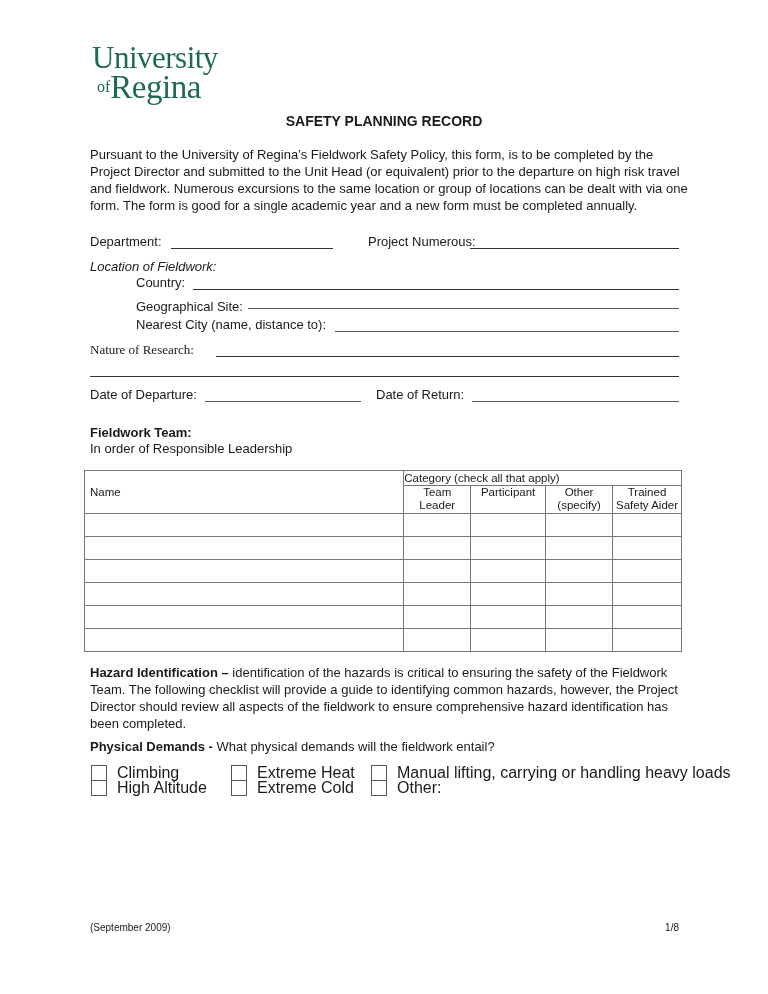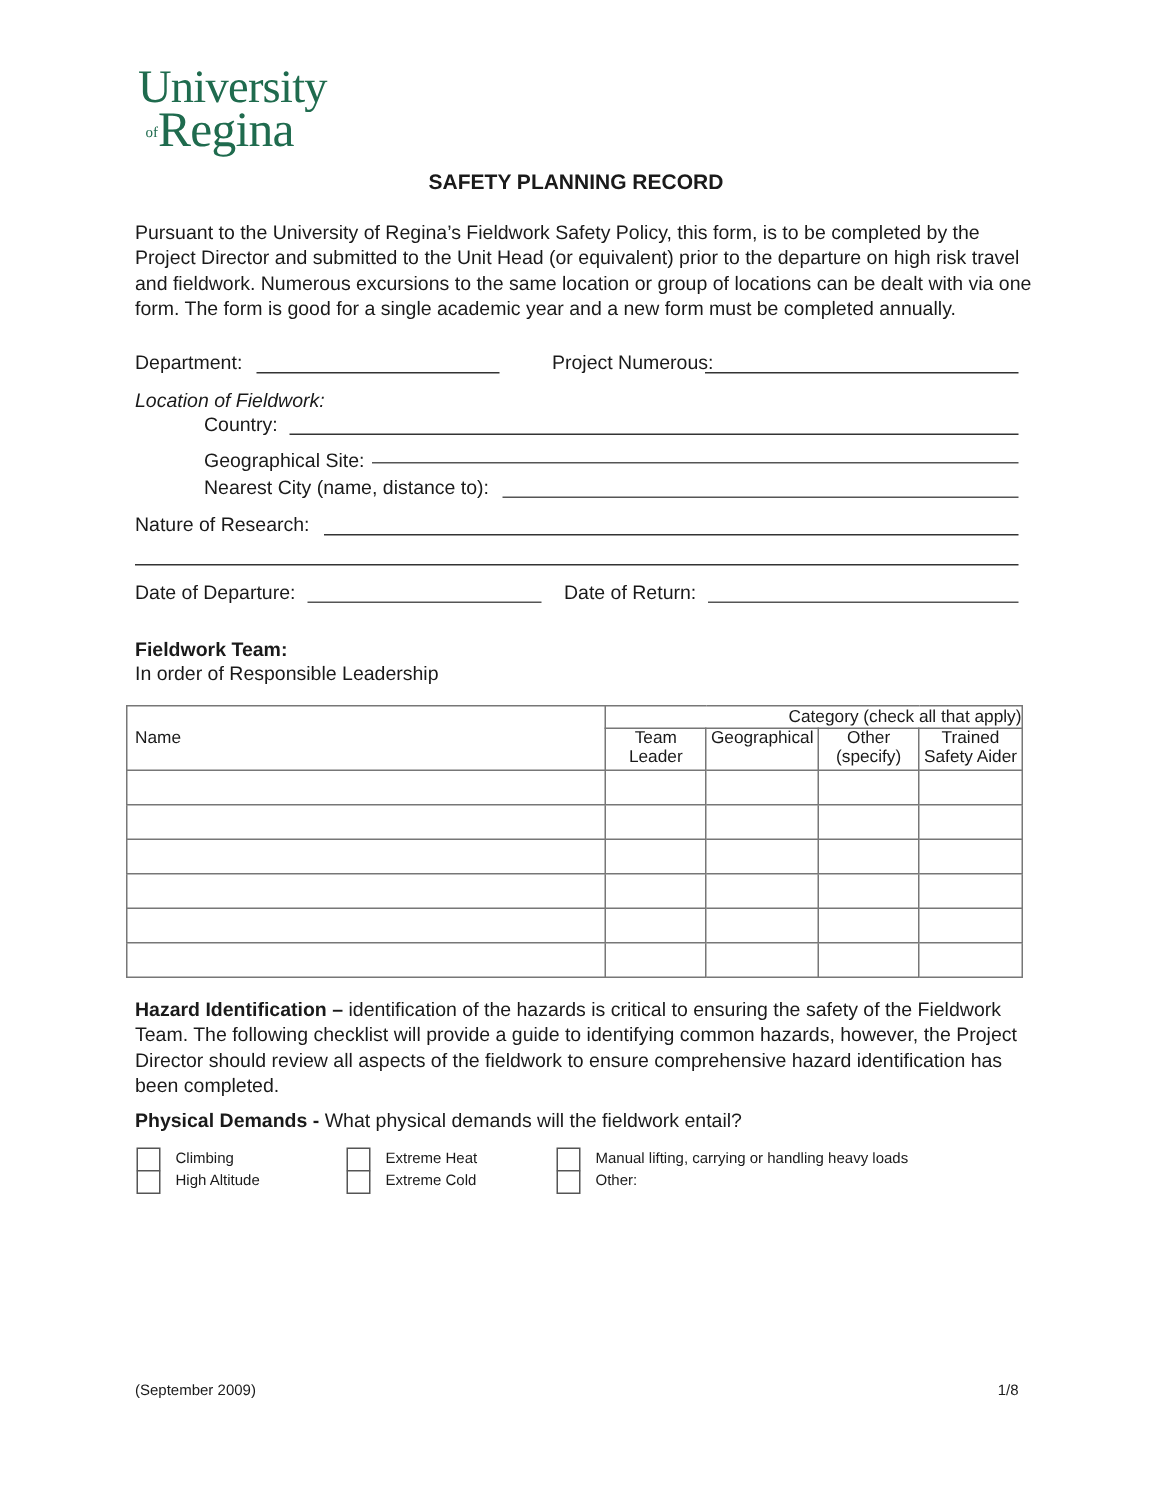--- a/index.html
+++ b/index.html
@@ -2,36 +2,36 @@
 <html><head>
 <meta charset="utf-8">
 <style>
   html, body { margin: 0; padding: 0; background: #ffffff; }
   body { width: 768px; height: 994px; position: relative; overflow: hidden;
          font-family: "Liberation Sans", sans-serif; color: #1a1a1a; font-size: 13px; }
   .abs { position: absolute; }
   .logo { left: 92px; top: 42px; color: #1f6b4e; font-family: "Liberation Serif", serif; line-height: 1; }
   .logo .l1 { font-size: 31px; letter-spacing: -0.5px; display: block; }
   .logo .l2 { display: block; margin-top: -2px; margin-left: 5px; }
-  .logo .of { font-size: 10px; vertical-align: 6px; }
+  .logo .of { font-size: 16px; vertical-align: 6px; }
   .logo .reg { font-size: 33px; letter-spacing: -0.5px; }
   .title { left: 0; width: 768px; top: 113px; text-align: center; font-weight: bold; font-size: 14px; }
   .intro { left: 90px; top: 146px; width: 600px; line-height: 17px; font-size: 13px; }
   .row { left: 90px; height: 18px; line-height: 18px; font-size: 13px; }
   .ul { position: absolute; border-bottom: 1.5px solid #333; height: 0; }
   .ul.thin { border-bottom: 1px solid #555; }
   .h-bold { font-weight: bold; text-align: center; }
   table.team { position: absolute; left: 84px; top: 470px; width: 598px; border-collapse: collapse; font-size: 11.5px; }
   table.team td { border: 1px solid #777; padding: 0; vertical-align: top; }
   table.team .hdr-name { vertical-align: middle; padding-left: 5px; height: 40px; }
-  table.team .cat { text-align: right; height: 14px; line-height: 14px; }
+  table.team .cat { text-align: left; height: 14px; line-height: 14px; }
   table.team .sub { text-align: center; line-height: 13px; height: 27px; }
   table.team tbody td { height: 22px; }
   .cb { position: absolute; width: 16px; height: 16px; border: 1px solid #555; box-sizing: border-box; background: #fff; }
-  .cb-label { position: absolute; font-size: 10px; line-height: 16px; }
+  .cb-label { position: absolute; font-size: 16px; line-height: 16px; }
   .footer { font-size: 10px; top: 922px; }
 </style>
 </head>
 <body>
 
 <div class="abs logo">
   <span class="l1">University</span>
   <span class="l2"><span class="of">of</span><span class="reg">Regina</span></span>
 </div>
 
@@ -51,21 +51,21 @@
 <div class="abs row" style="top:258px;font-style:italic;">Location of Fieldwork:</div>
 <div class="abs row" style="left:136px; top:274px;">Country:</div>
 <div class="ul" style="left:193px; top:289px; width:486px;"></div>
 
 <div class="abs row" style="left:136px; top:298px;">Geographical Site:</div>
 <div class="ul thin" style="left:248px; top:308px; width:431px;"></div>
 
 <div class="abs row" style="left:136px; top:316px;">Nearest City (name, distance to):</div>
 <div class="ul thin" style="left:335px; top:331px; width:344px;"></div>
 
-<div class="abs row" style="top:341px;">Nature of Research:</div>
+<div class="abs row" style="top:341px;font-family:Liberation Serif, serif;">Nature of Research:</div>
 <div class="ul" style="left:216px; top:356px; width:463px;"></div>
 <div class="ul" style="left:90px; top:376px; width:589px;"></div>
 
 <div class="abs row" style="top:386px;">Date of Departure:</div>
 <div class="ul thin" style="left:205px; top:401px; width:156px;"></div>
 <div class="abs row" style="left:376px; top:386px;">Date of Return:</div>
 <div class="ul thin" style="left:472px; top:401px; width:207px;"></div>
 
 <div class="abs row h-bold" style="top:424px;">Fieldwork Team:</div>
 <div class="abs row" style="top:440px;">In order of Responsible Leadership</div>
@@ -78,21 +78,21 @@
       <col style="width:67px">
       <col style="width:69px">
   </colgroup>
   <thead>
     <tr>
       <td rowspan="2" class="hdr-name">Name</td>
       <td colspan="4" class="cat">Category (check all that apply)</td>
     </tr>
     <tr>
       <td class="sub"><span>Team</span><br><span>Leader</span></td>
-      <td class="sub"><span>Geographical</span></td>
+      <td class="sub"><span>Participant</span></td>
       <td class="sub"><span>Other</span><br><span>(specify)</span></td>
       <td class="sub"><span>Trained</span><br><span>Safety Aider</span></td>
     </tr>
   </thead>
   <tbody>
     <tr>
         <td></td>
         <td></td>
         <td></td>
         <td></td>

